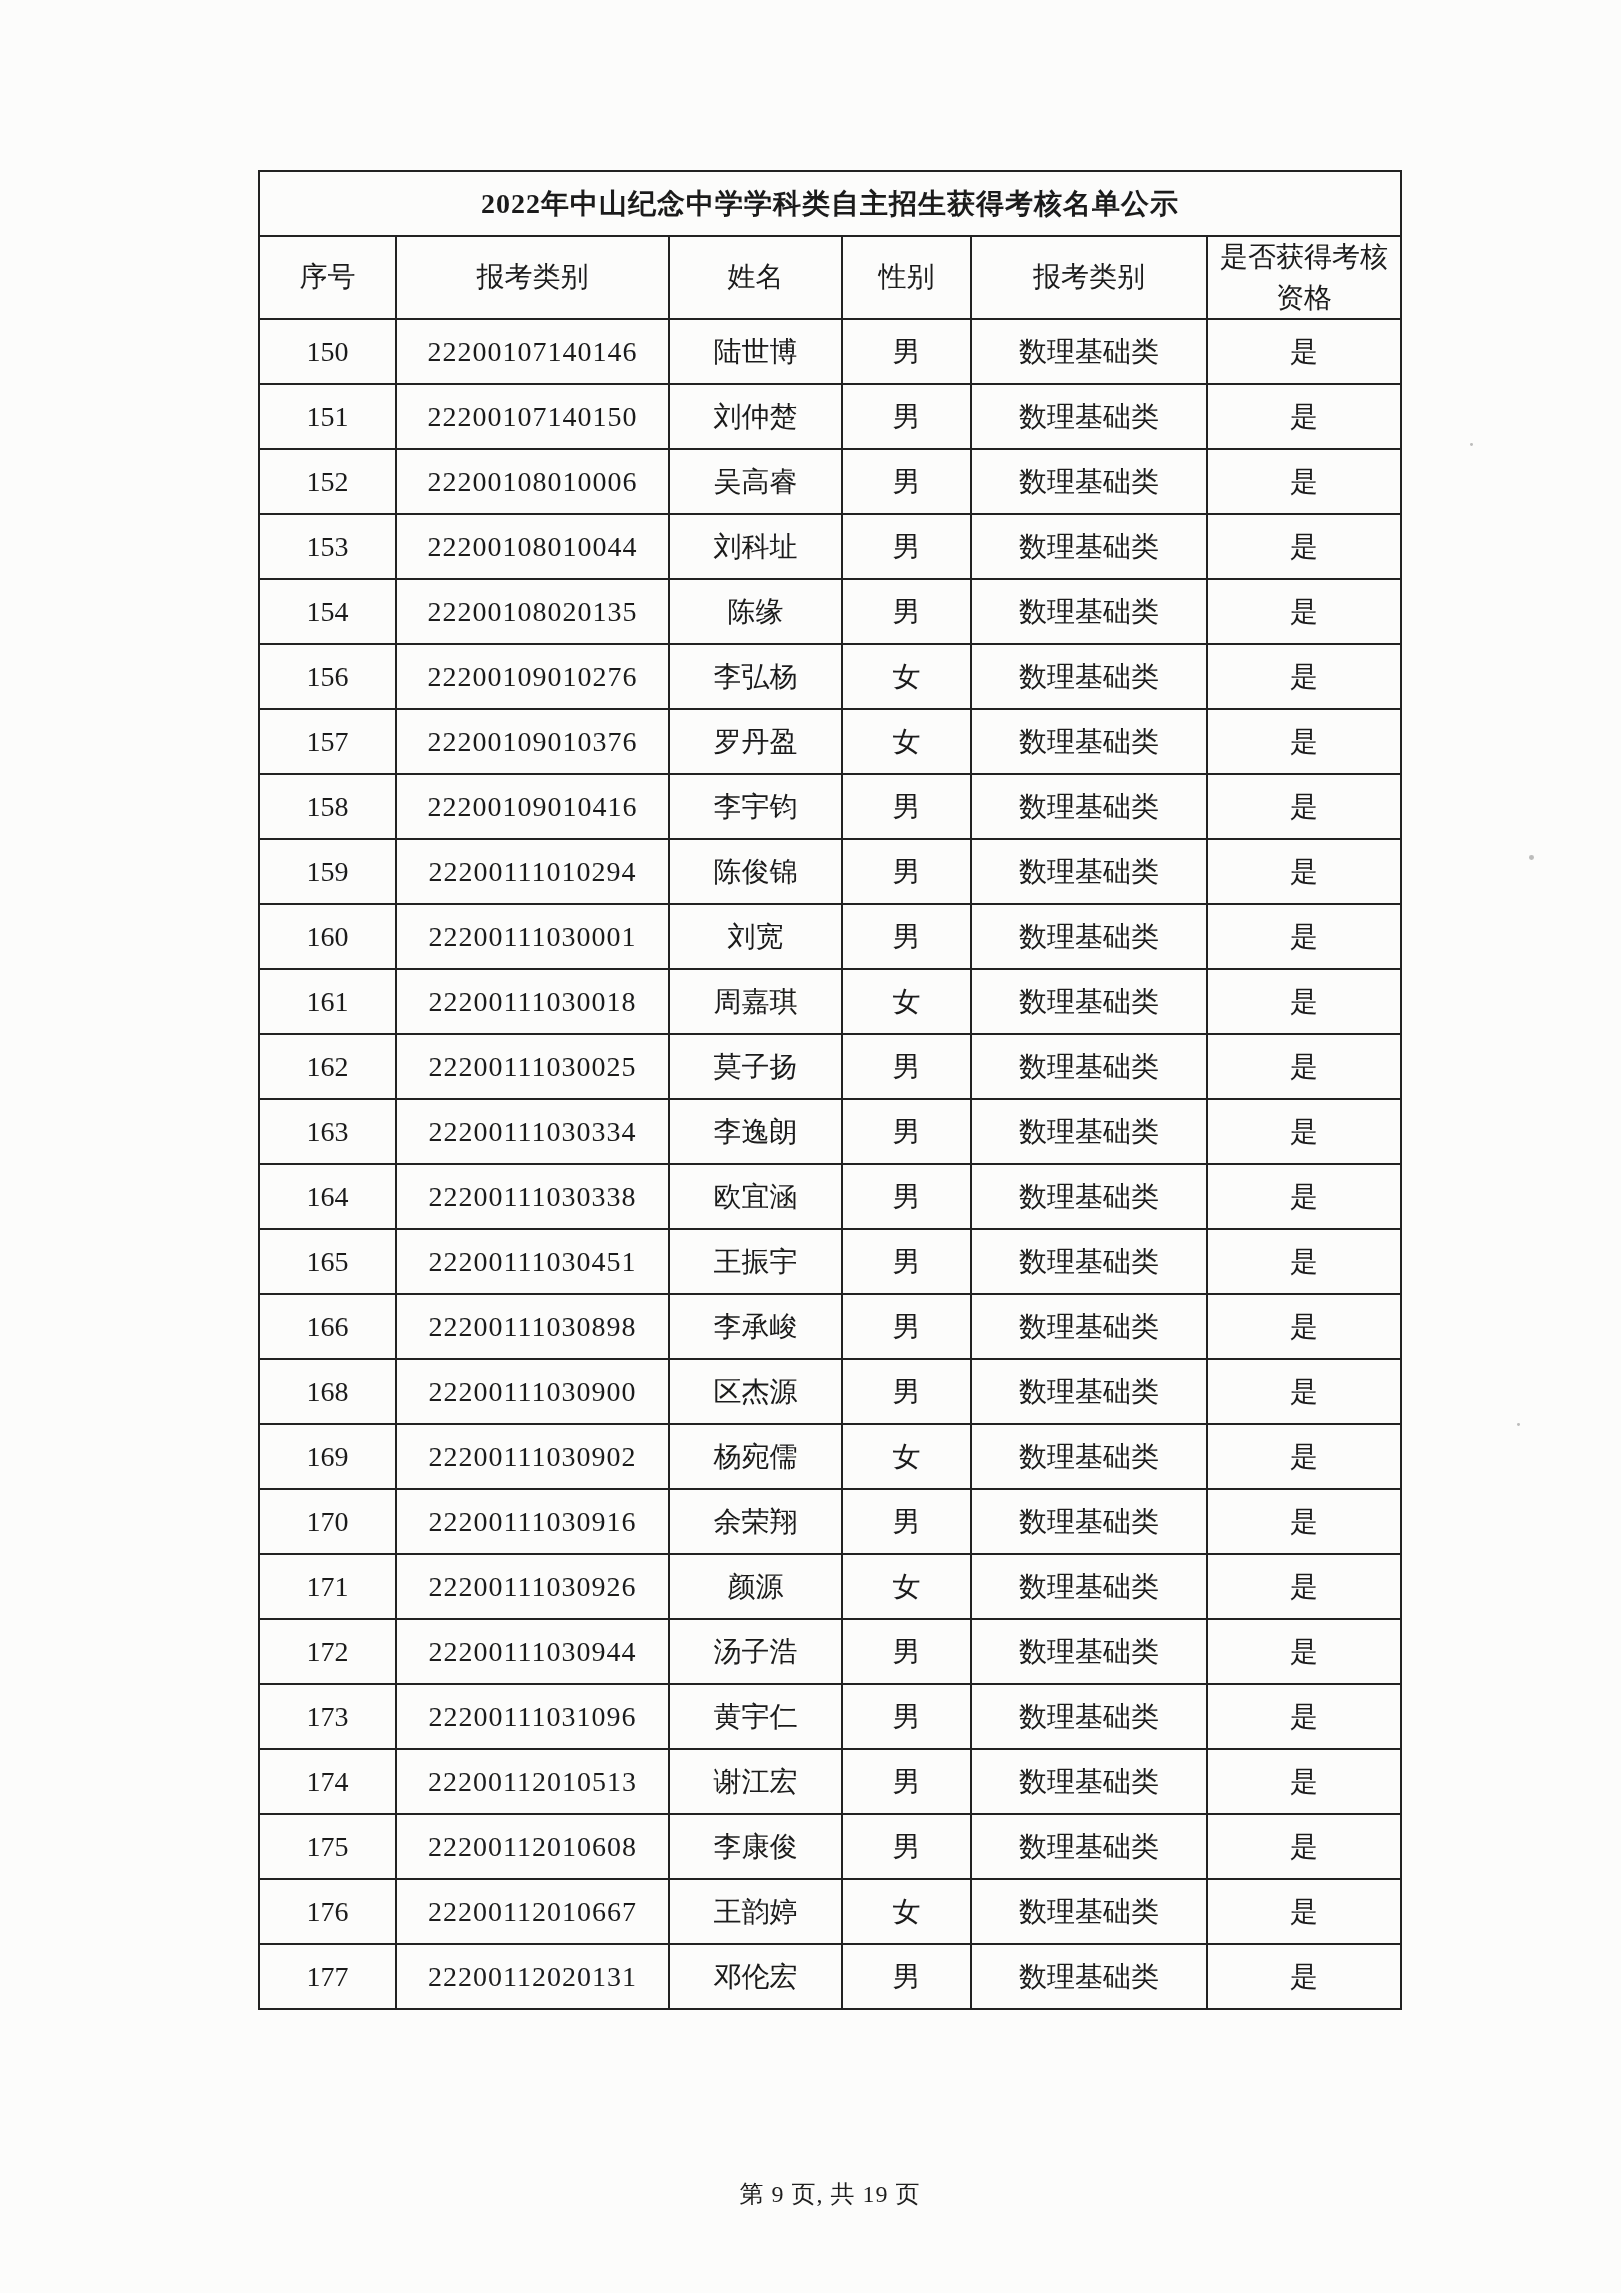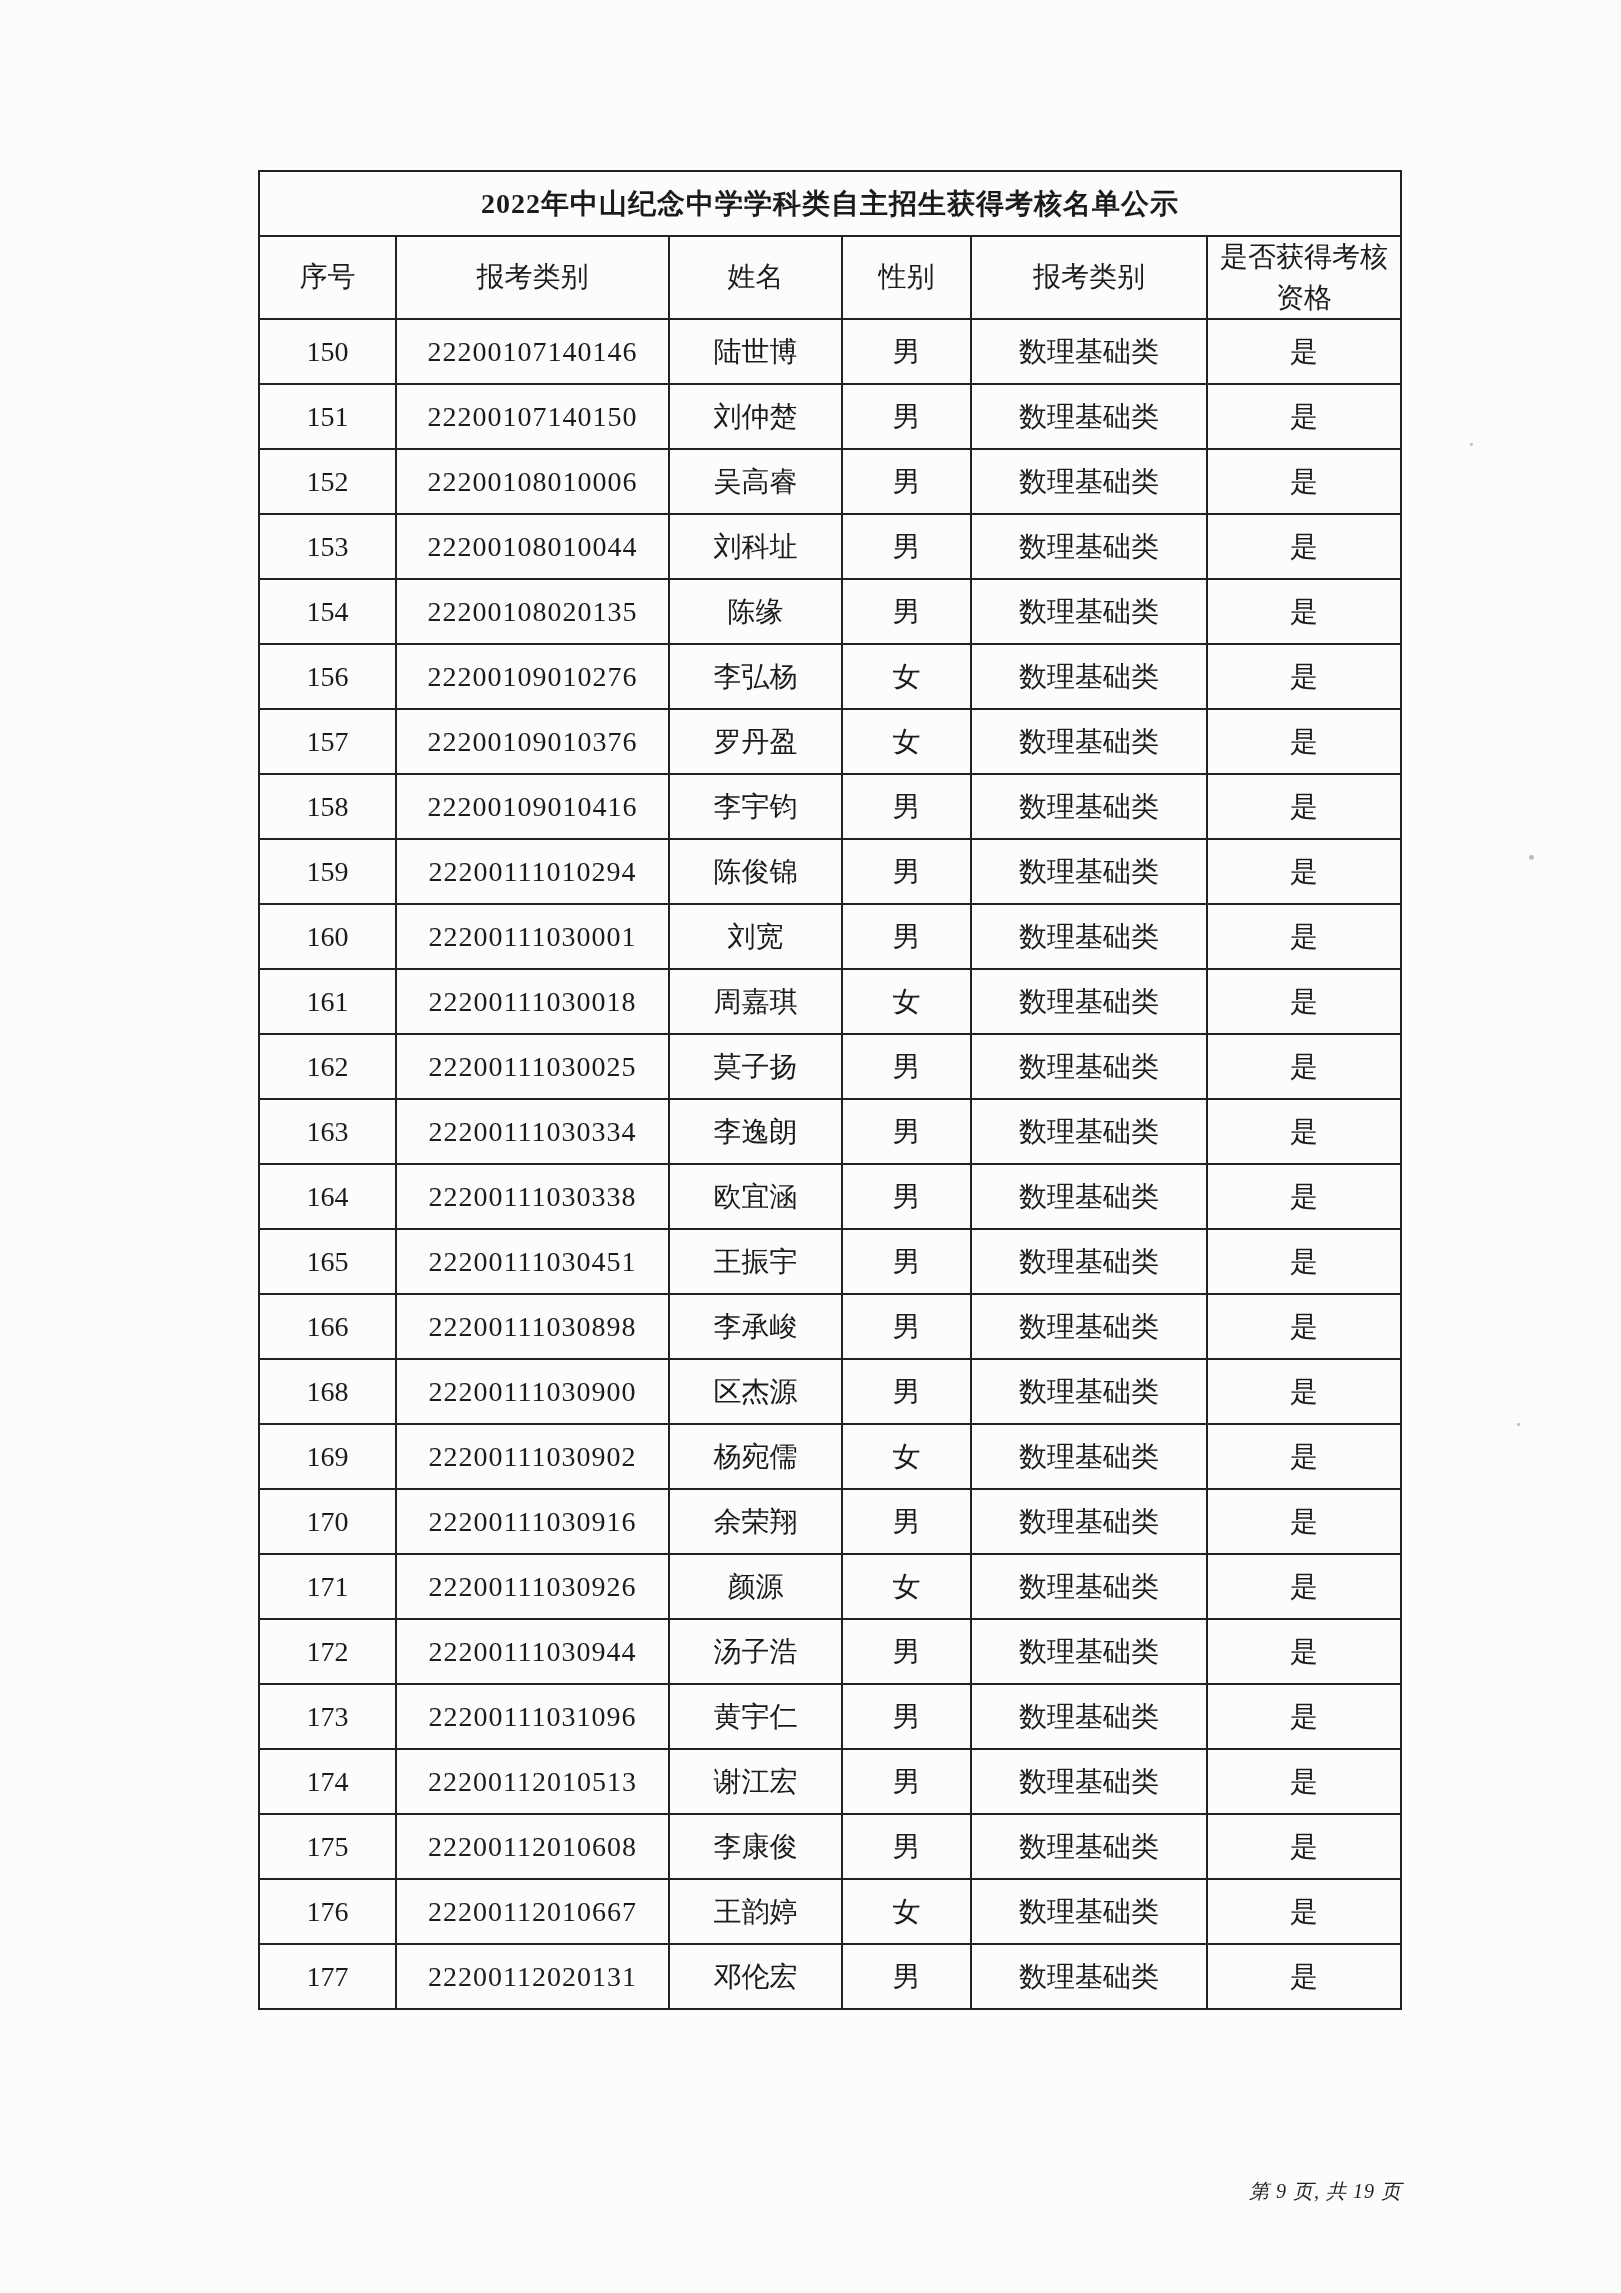--- a/index.html
+++ b/index.html
@@ -45,25 +45,24 @@
   table.roster td {
     font-size: 28px;
     line-height: 1.2;
   }
   td.ticket-cell { letter-spacing: 1px; border-radius: 25px; }
   .page-footer {
     position: absolute;
     left: 258px;
     top: 2178px;
     width: 1144px;
-    text-align: right;
-    font-size: 20px;
+    text-align: center;
+    font-size: 24px;
     letter-spacing: 1px;
     color: #1e1e1e;
-    font-style: italic;
   }
   .speck {
     position: absolute;
     background: rgba(40,40,40,0.30);
     border-radius: 50%;
   }
 </style>
 </head>
 <body>
 

